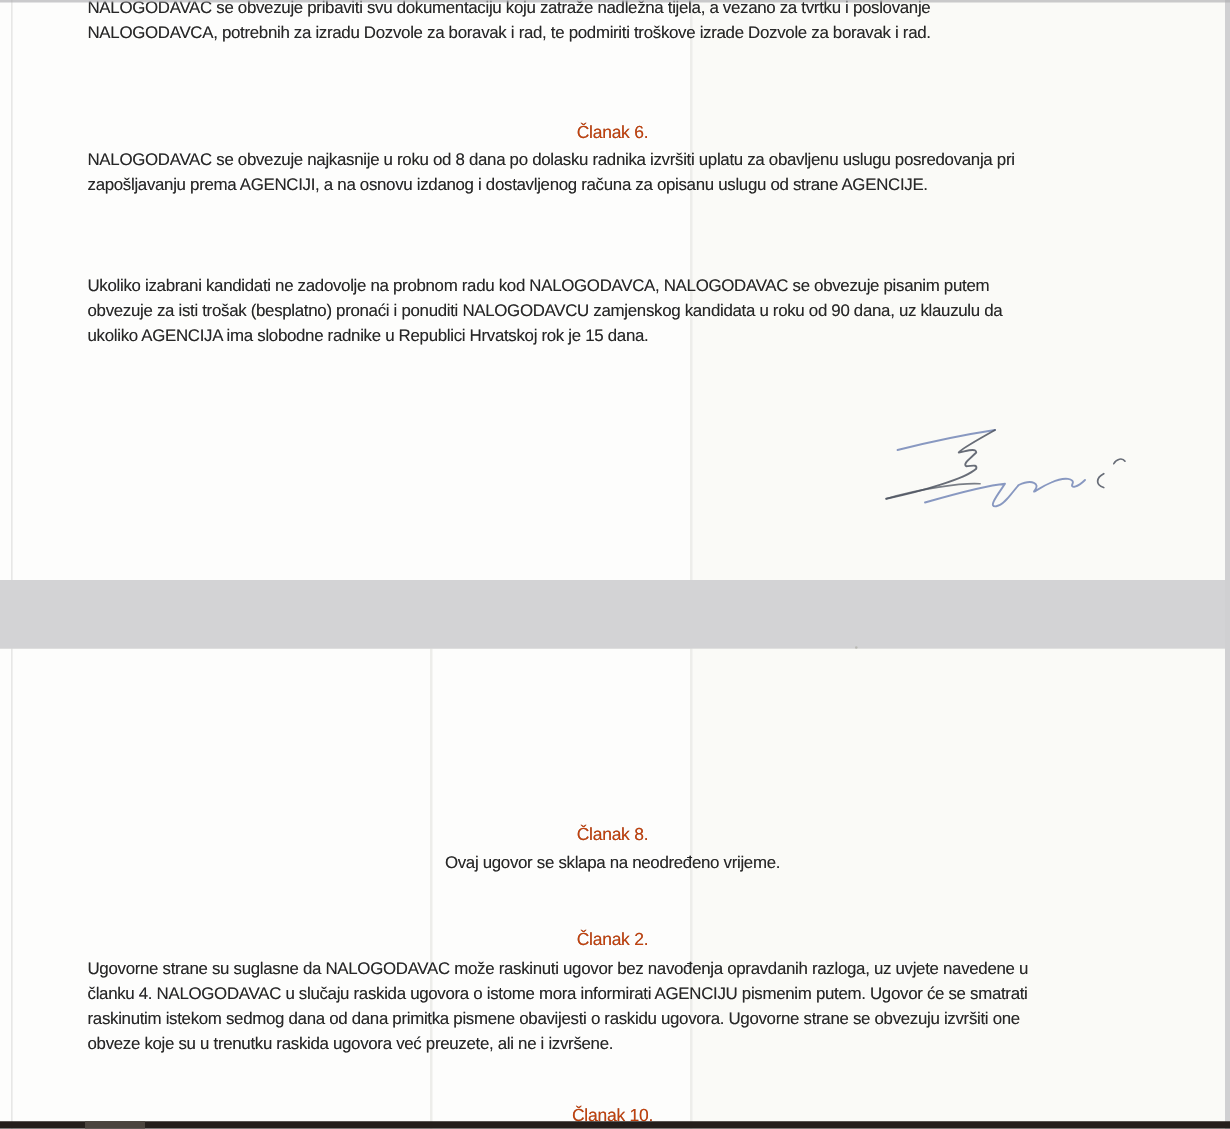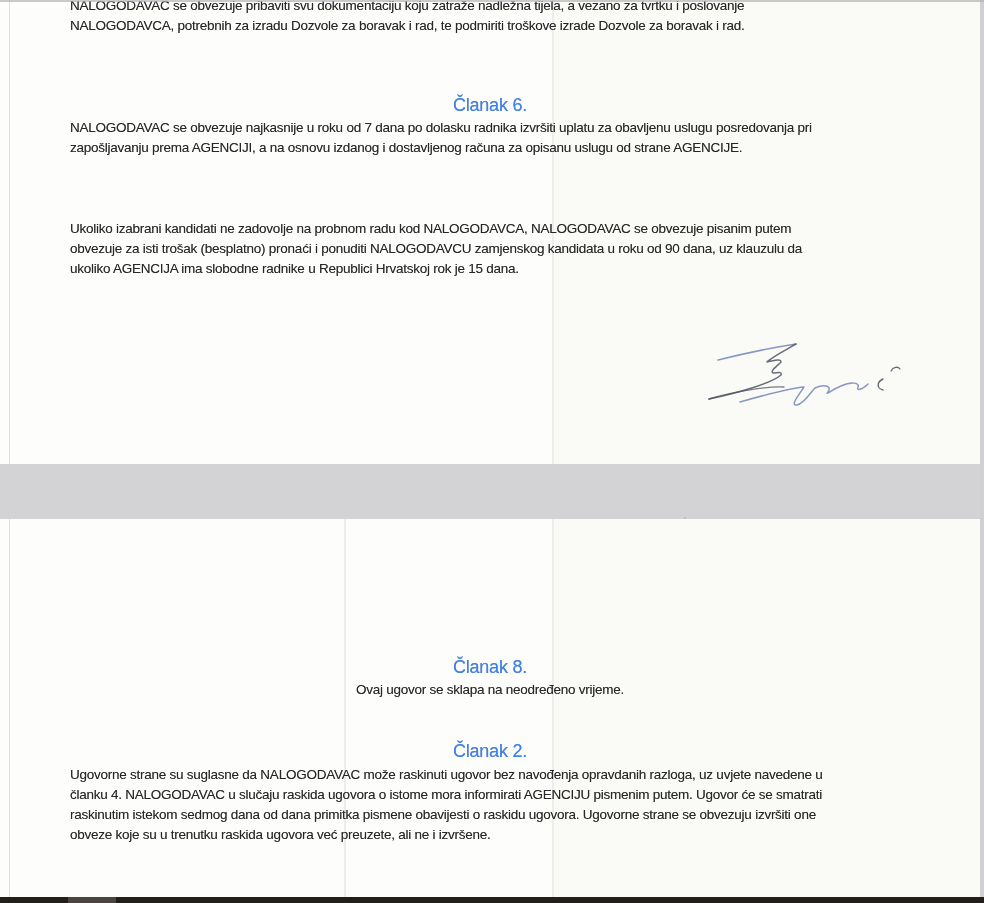--- a/index.html
+++ b/index.html
@@ -35,21 +35,21 @@
     pointer-events:none;
   }
   .tline{
     white-space:nowrap;
     font-size:13.5px;line-height:20px;letter-spacing:-0.25px;
     color:#272727;text-shadow:0 0 .5px rgba(45,45,45,.45);
   }
   .para{position:absolute;left:70px;right:40px;}
   .heading{
     position:absolute;left:0;width:100%;text-align:center;
-    font-size:18px;line-height:20px;color:#3b82f6;letter-spacing:-0.2px;
+    font-size:14px;line-height:20px;color:#c2410c;letter-spacing:-0.2px;
     text-shadow:0 0 .5px rgba(40,40,40,.45);
   }
   .centerline{
     position:absolute;left:0;width:100%;text-align:center;
   }
   .centerline .tline{display:inline-block;}
   .intro{top:-4px;}
   .h6{top:95px;}  .p6{top:118px;}
   .h7{top:195px;} .p7{top:219px;}
   .h8{top:138px;} .l8{top:161px;}
@@ -79,21 +79,21 @@
     <div class="seam s1"></div>
     <div class="left-edge-line"></div>
 
     <div class="para intro">
         <div class="tline">NALOGODAVAC se obvezuje pribaviti svu dokumentaciju koju zatraže nadležna tijela, a vezano za tvrtku i poslovanje</div>
         <div class="tline">NALOGODAVCA, potrebnih za izradu Dozvole za boravak i rad, te podmiriti troškove izrade Dozvole za boravak i rad.</div>
       </div>
 
     <div class="heading h6">Članak 6.</div>
     <div class="para p6">
-        <div class="tline">NALOGODAVAC se obvezuje najkasnije u roku od 7 dana po dolasku radnika izvršiti uplatu za obavljenu uslugu posredovanja pri</div>
+        <div class="tline">NALOGODAVAC se obvezuje najkasnije u roku od 8 dana po dolasku radnika izvršiti uplatu za obavljenu uslugu posredovanja pri</div>
         <div class="tline">zapošljavanju prema AGENCIJI, a na osnovu izdanog i dostavljenog računa za opisanu uslugu od strane AGENCIJE.</div>
       </div>
 
     <div class="para p7">
         <div class="tline">Ukoliko izabrani kandidati ne zadovolje na probnom radu kod NALOGODAVCA, NALOGODAVAC se obvezuje pisanim putem</div>
         <div class="tline">obvezuje za isti trošak (besplatno) pronaći i ponuditi NALOGODAVCU zamjenskog kandidata u roku od 90 dana, uz klauzulu da</div>
         <div class="tline">ukoliko AGENCIJA ima slobodne radnike u Republici Hrvatskoj rok je 15 dana.</div>
       </div>
 
     <svg class="signature" viewBox="0 0 240 100" xmlns="http://www.w3.org/2000/svg">
@@ -118,20 +118,21 @@
     <div class="centerline l8"><div class="tline">Ovaj ugovor se sklapa na neodređeno vrijeme.</div></div>
 
     <div class="heading h9">Članak 2.</div>
     <div class="para p9">
         <div class="tline">Ugovorne strane su suglasne da NALOGODAVAC može raskinuti ugovor bez navođenja opravdanih razloga, uz uvjete navedene u</div>
         <div class="tline">članku 4. NALOGODAVAC u slučaju raskida ugovora o istome mora informirati AGENCIJU pismenim putem. Ugovor će se smatrati</div>
         <div class="tline">raskinutim istekom sedmog dana od dana primitka pismene obavijesti o raskidu ugovora. Ugovorne strane se obvezuju izvršiti one</div>
         <div class="tline">obveze koje su u trenutku raskida ugovora već preuzete, ali ne i izvršene.</div>
       </div>
 
+    <div class="heading h10">Članak 10.</div>
 
     <div class="clipped-line">
       <div class="tline">Ugovorne strane su suglasne da će sve eventualne sporove iz ovog ugovora rješavati sporazumno</div>
     </div>
   </div>
 
   <div class="right-strip"></div>
   <div class="top-edge"></div>
   <div class="speck a"></div>
 

